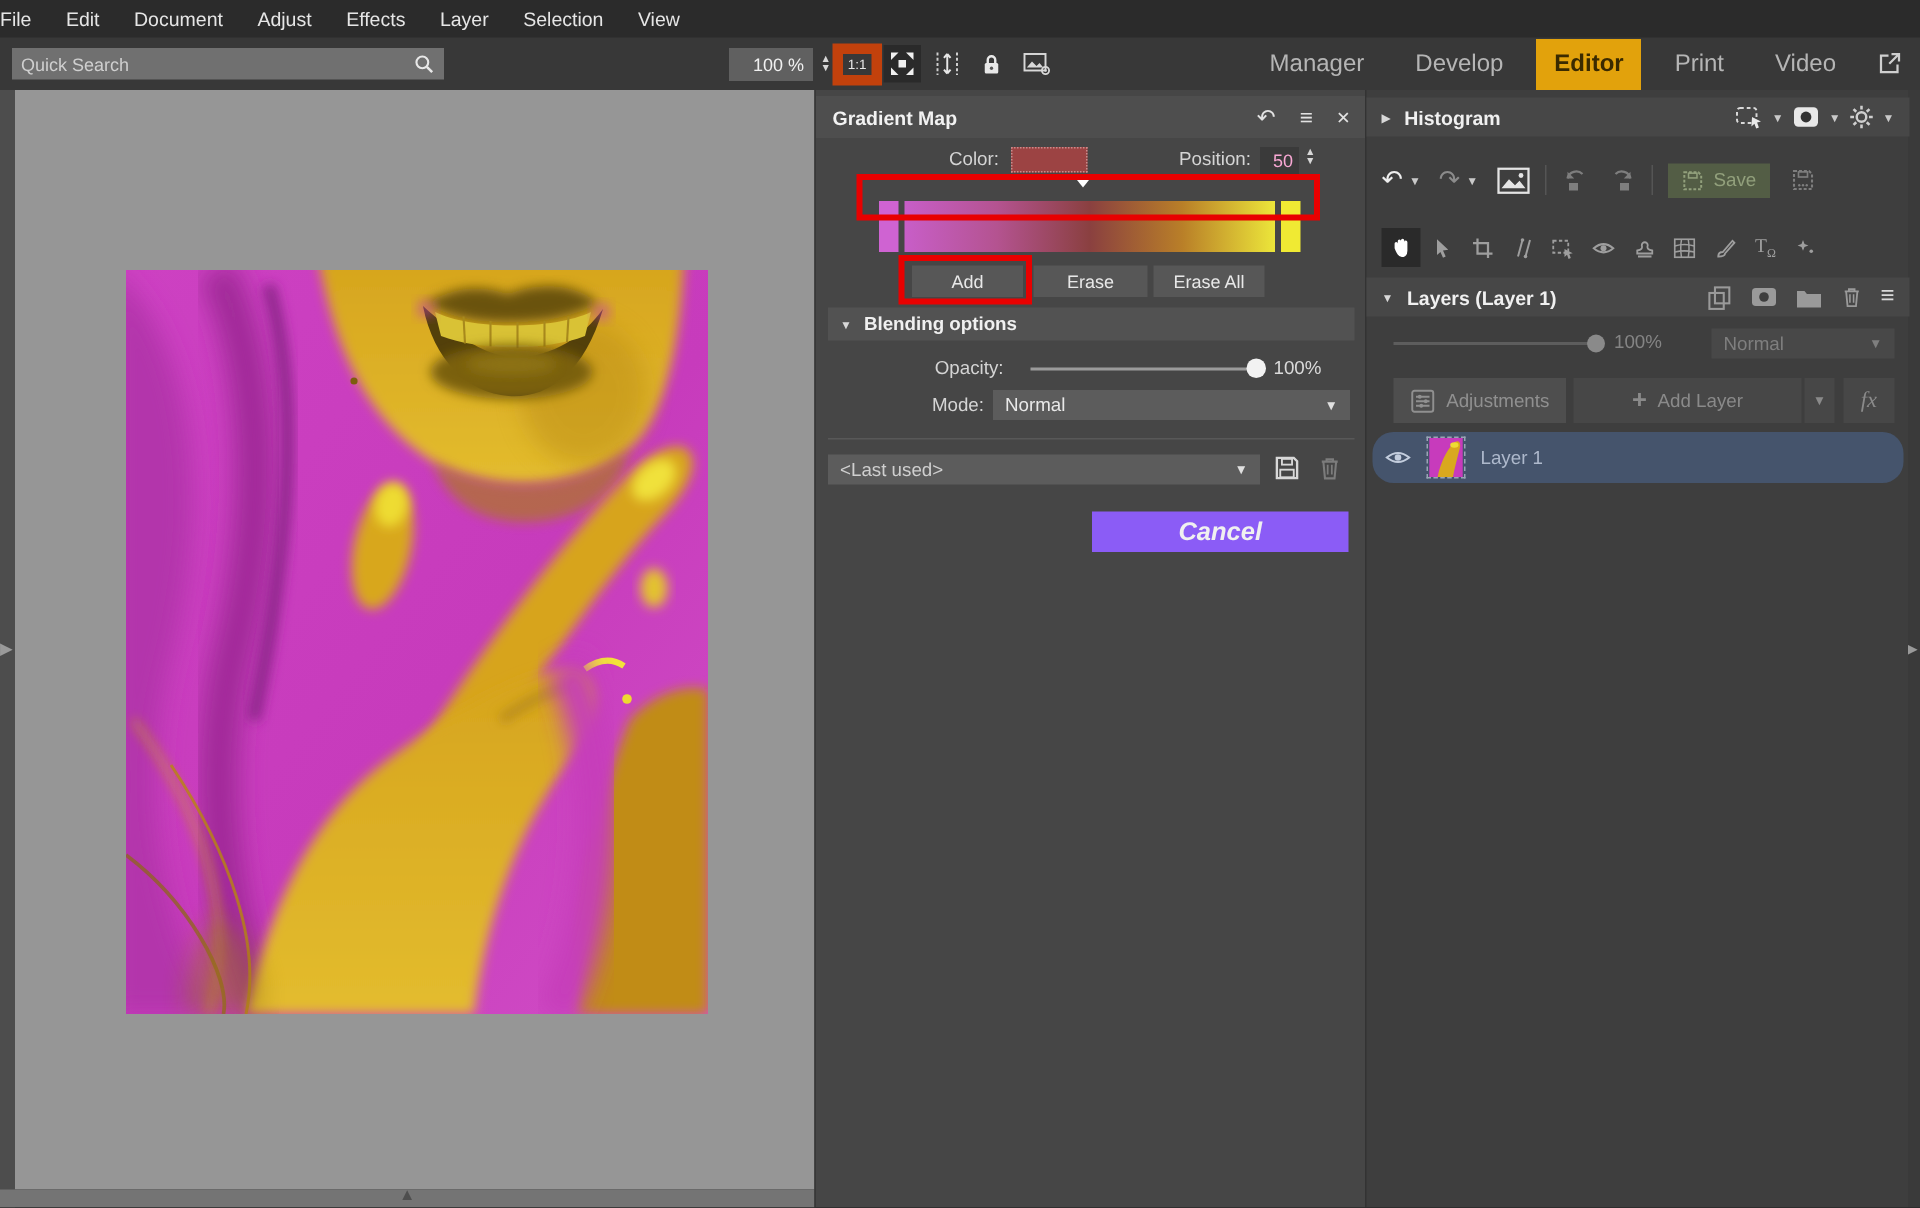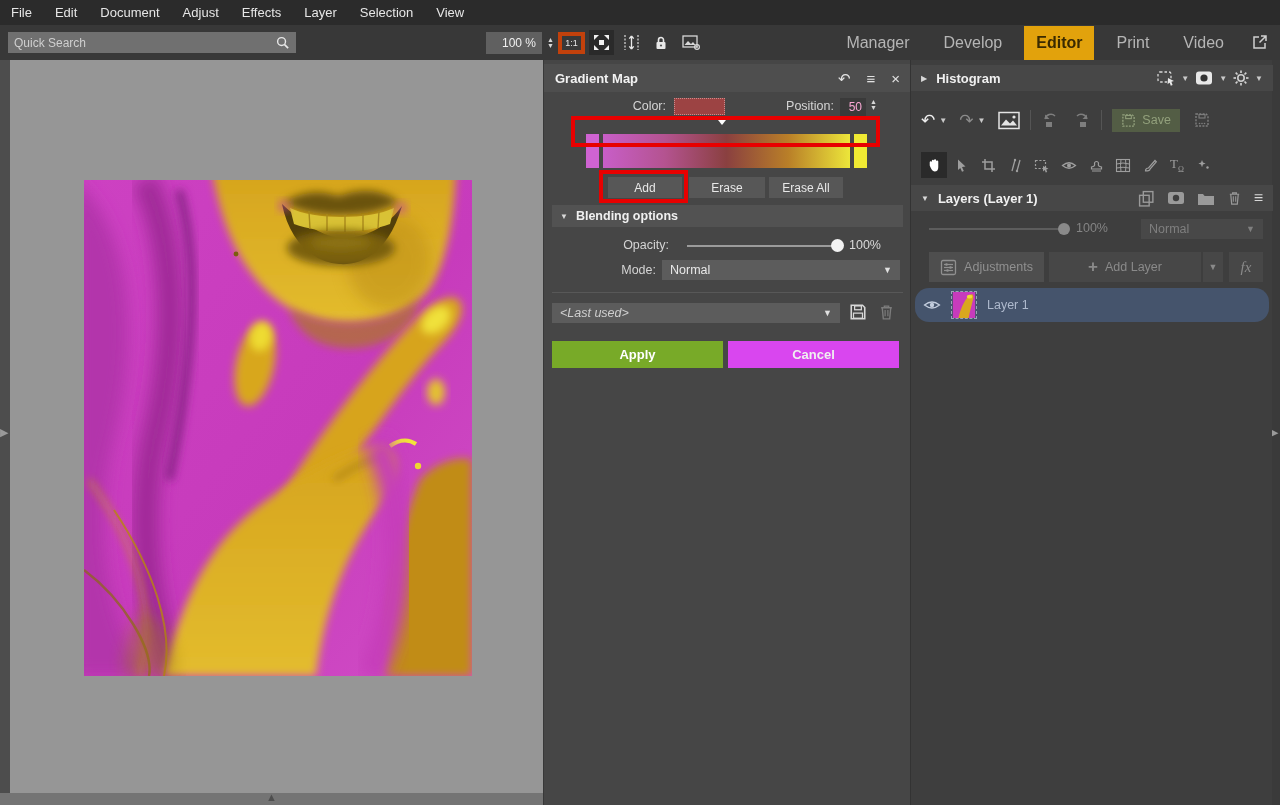--- a/index.html
+++ b/index.html
@@ -2,38 +2,38 @@
 <html><head>
 <meta charset="utf-8">
 <style>
   * { box-sizing: border-box; margin: 0; padding: 0; user-select: none; }
   html,body { width:1280px; height:805px; overflow:hidden; background:#2b2b2b;
               font-family:"Liberation Sans", sans-serif; }
   .app { position:relative; width:1280px; height:805px; background:#2b2b2b; }
 
   
   .menubar { position:absolute; left:0; top:0; width:1168px; height:25px; background:#2b2b2b;
-             display:flex; align-items:center; gap:23px; padding-left:11px; font-size:13px; color:#e6e6e6; }
+             display:flex; align-items:center; gap:23px; font-size:13px; color:#e6e6e6; }
   .menubar span { cursor:default; }
 
   
   .toolbar { position:absolute; left:0; top:25px; width:1280px; height:35px; background:#383838; }
   .search { position:absolute; left:8px; top:7px; width:288px; height:21px; background:#707070;
             display:flex; align-items:center; padding:0 6px; }
   .search input { flex:1; background:transparent; border:none; outline:none; color:#e8e8e8;
                   font-size:12px; font-family:"Liberation Sans",sans-serif; }
   .search input::placeholder { color:#cfcfcf; }
   .zoomgroup { position:absolute; left:486px; top:5px; height:25px; display:flex; align-items:center; gap:5px; }
   .zoombox { width:56px; height:22px; background:#606060; border:none; color:#f0f0f0; font-size:12px;
              text-align:right; padding-right:6px; font-family:"Liberation Sans",sans-serif; }
   .spin { display:flex; flex-direction:column; justify-content:center; }
   .spin span { font-size:7px; line-height:6px; color:#d8d8d8; cursor:pointer; }
   .tbtn { width:25px; height:25px; display:flex; align-items:center; justify-content:center; cursor:pointer; }
   .tbtn.active { background:#2a2a2a; }
-  .oneone { border:4px solid #c2410c; color:#e8e8e8; font-size:9px; padding:2px 3px; }
+  .oneone { border:7px solid #c2410c; color:#e8e8e8; font-size:9px; padding:2px 3px; }
   .tabs { position:absolute; right:44px; top:0; height:35px; display:flex; align-items:center;
           gap:10px; font-size:16px; color:#b5b5b5; }
   .tab { padding:8px 12px; cursor:pointer; }
   .tab.active { background:#e2a20c; color:#3a2a00; font-weight:bold; }
   .extlink { position:absolute; right:12px; top:9px; cursor:pointer; }
 
   
   .leftstrip { position:absolute; left:0; top:60px; width:10px; height:745px; background:#4d4d4d; }
   .leftstrip .arr { position:absolute; left:0px; top:366px; color:#9a9a9a; font-size:11px; cursor:pointer; }
   .canvas { position:absolute; left:10px; top:60px; width:533px; height:733px; background:#969696; }
@@ -79,28 +79,28 @@
   .optrack { position:absolute; left:143px; top:7px; width:150px; height:2px; background:#9b9b9b; cursor:pointer; }
   .ophandle { position:absolute; right:-7px; top:-6px; width:13px; height:13px; border-radius:50%; background:#f2f2f2; cursor:grab; }
   .opval { position:absolute; left:305px; top:0; }
   .moderow { position:absolute; left:0; top:200px; width:367px; height:20px; }
   .moderow .lbl { position:absolute; left:12px; width:100px; text-align:right; top:3px; }
   .dd { background:#5c5c5c; height:20px; display:flex; align-items:center; padding:0 8px; cursor:pointer;
         color:#e8e8e8; font-size:12.5px; }
   .dd .caret { margin-left:auto; font-size:9px; color:#e0e0e0; }
   .mode-dd { position:absolute; left:118px; top:0; width:238px; }
   .divider { position:absolute; left:8px; top:232px; width:351px; border-top:1px solid #585858; }
-  .presetrow { position:absolute; left:0; top:243px; width:367px; height:20px;font-style:italic; }
+  .presetrow { position:absolute; left:0; top:243px; width:367px; height:20px; }
   .preset-dd { position:absolute; left:8px; top:0; width:288px; color:#cfcfcf; }
   .pic { position:absolute; top:0px; cursor:pointer; }
   .applyrow { position:absolute; left:0; top:281px; width:367px; height:27px; }
   .apply { position:absolute; left:8px; width:171px; height:27px; background:#78aa28; color:#fff;
            font-weight:bold; border:none; font-size:13px; cursor:pointer; font-family:"Liberation Sans",sans-serif; }
-  .cancel { position:absolute; left:184px; width:171px; height:27px; background:#d946ef; color:#f0f0f0;
-            font-weight:bold; border:none; font-size:13px; cursor:pointer; font-family:"Liberation Sans",sans-serif; }
+  .cancel { position:absolute; left:184px; width:171px; height:27px; background:#8b5cf6; color:#f0f0f0;
+            font-weight:bold; border:none; font-size:17px; cursor:pointer; font-family:"Liberation Sans",sans-serif;font-style:italic; }
 
   
   .rpanel { position:absolute; left:910px; top:60px; width:362px; height:745px; background:#3e3e3e;
             border-left:1px solid #333; color:#cfcfcf; font-size:12.5px; }
   .rhdr { position:absolute; left:0; width:362px; height:26px; background:#474747;
           display:flex; align-items:center; gap:9px; padding:0 10px; }
   .rhdr .tri { font-size:8px; color:#d8d8d8; }
   .rhdr .txt { font-weight:bold; color:#f0f0f0; font-size:13px; }
   .histo-hdr { top:5px; }
   .hicons { margin-left:auto; display:flex; align-items:center; gap:5px; }
@@ -367,21 +367,20 @@
       <span class="pic" style="left:334px;">
         <svg class="ic" width="17" height="18" viewBox="0 0 16 16">
           <path d="M3 4h10M6 4V2.5h4V4" fill="none" stroke="#7c7c7c" stroke-width="1.3"></path>
           <path d="M4 4l1 10.5h6L12 4" fill="none" stroke="#7c7c7c" stroke-width="1.3"></path>
           <path d="M6.7 6v6M9.3 6v6" stroke="#7c7c7c" stroke-width="1.1"></path>
         </svg>
       </span>
     </div>
 
     <div class="applyrow">
-      <button class="apply">Apply</button>
       <button class="cancel">Cancel</button>
     </div>
   </div>
 
   <div class="rpanel">
 
     <div class="rhdr histo-hdr">
       <span class="tri">▶</span>
       <span class="txt">Histogram</span>
       <span class="hicons">

